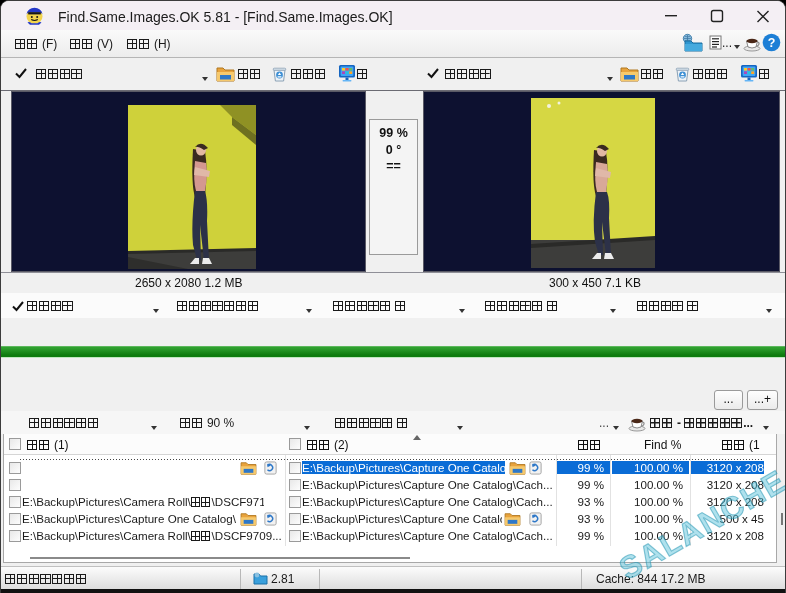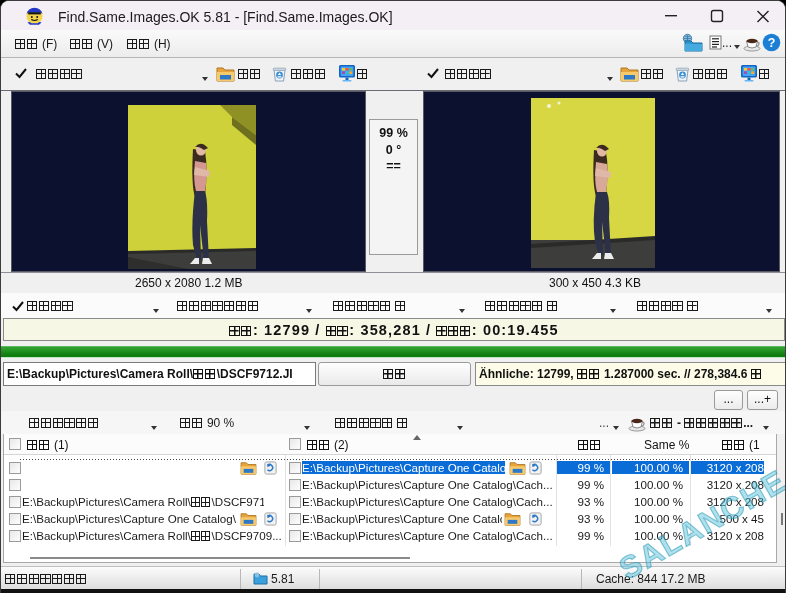--- a/index.html
+++ b/index.html
@@ -233,44 +233,38 @@
         <path d="M58 64 Q56 84 59 94 L68 94 Q71 78 69 66 Z" fill="#d8a898"></path>
         <path d="M58 70 L73 74 L72 80 L57 78 Z" fill="#e0b8a8"></path>
         <path d="M58 94 Q54 124 57 144 L61 157 L65 157 L64 124 L68 157 L73 157 L71 120 Q72 102 69 94 Z" fill="#2c3148"></path>
         <path d="M59 155 L54 161 L63 161 L63 155 Z" fill="#ececec"></path>
         <path d="M67 155 L66 161 L76 161 L73 155 Z" fill="#ececec"></path>
       </g>
     </svg>
   </div>
   <div id="caps" class="abs">
     <span class="abs" style="left:134px;top:3px">2650 x 2080 1.2 MB</span>
-    <span class="abs" style="left:548px;top:3px">300 x 450 4.3 KB</span>
+    <span class="abs" style="left:548px;top:3px">300 x 450 7.1 KB</span>
   </div>
   <div id="cmp" class="abs">
     <svg class="abs" style="left:11px;top:8px" width="12" height="11">
         <path d="M1 5.5 L4.5 9 L11 1" stroke="#111" stroke-width="2" fill="none"></path>
       </svg>
     <span class="it" style="left:26px"><span class="c"></span><span class="c"></span><span class="c"></span><span class="c"></span></span>
     <span class="abs" style="left:152px;top:9px"><span class="tri"></span></span>
     <span class="it" style="left:176px"><span class="c"></span><span class="c"></span><span class="c"></span><span class="c"></span><span class="c"></span><span class="c"></span><span class="c"></span></span>
     <span class="abs" style="left:305px;top:9px"><span class="tri"></span></span>
     <span class="it" style="left:332px"><span class="c"></span><span class="c"></span><span class="c"></span><span class="c"></span><span class="c"></span>&nbsp;<span class="c"></span></span>
     <span class="abs" style="left:458px;top:9px"><span class="tri"></span></span>
     <span class="it" style="left:484px"><span class="c"></span><span class="c"></span><span class="c"></span><span class="c"></span><span class="c"></span>&nbsp;<span class="c"></span></span>
     <span class="abs" style="left:609px;top:9px"><span class="tri"></span></span>
     <span class="it" style="left:636px"><span class="c"></span><span class="c"></span><span class="c"></span><span class="c"></span>&nbsp;<span class="c"></span></span>
     <span class="abs" style="left:765px;top:9px"><span class="tri"></span></span>
   </div>
-  <div id="ybar" class="abs"><span class="c cb"></span><span class="c cb"></span>: 12799 / <span class="c cb"></span><span class="c cb"></span>: 358,281 / <span class="c cb"></span><span class="c cb"></span><span class="c cb"></span>: 00:19.455</div>
   <div id="gbar" class="abs"></div>
-  <div id="prow" class="abs">
-    <div id="pfield">E:\Backup\Pictures\Camera Roll\<span class="c cb"></span><span class="c cb"></span>\DSCF9712.JI</div>
-    <div id="startbtn"><span class="c cb"></span><span class="c cb"></span></div>
-    <div id="aefield">Ähnliche: 12799, <span class="c cb"></span><span class="c cb"></span> 1.287000 sec. // 278,384.6 <span class="c cb"></span></div>
-  </div>
   <div id="crow" class="abs">
     <div class="dotbtn" style="left:713px;width:29px">...</div>
     <div class="dotbtn" style="left:746px;width:31px">...+</div>
   </div>
   <div id="orow" class="abs">
     <span class="it" style="left:28px"><span class="c"></span><span class="c"></span><span class="c"></span><span class="c"></span><span class="c"></span><span class="c"></span></span>
     <span class="abs" style="left:150px;top:8px"><span class="tri"></span></span>
     <span class="it" style="left:179px"><span class="c"></span><span class="c"></span> 90 %</span>
     <span class="abs" style="left:303px;top:8px"><span class="tri"></span></span>
     <span class="it" style="left:334px"><span class="c"></span><span class="c"></span><span class="c"></span><span class="c"></span><span class="c"></span>&nbsp;<span class="c"></span></span>
@@ -292,21 +286,21 @@
     <div class="vline" style="left:606px"></div>
     <div class="vline" style="left:686px"></div>
     <div class="abs" style="left:26px;top:123px;width:380px;height:2px;background:#8a8a8a"></div>
     <div id="thead">
       <div class="cbx" style="left:5px;top:4px"></div>
       <span class="abs" style="left:23px;top:4px"><span class="c"></span><span class="c"></span> (1)</span>
       <div class="cbx" style="left:285px;top:4px"></div>
       <span class="abs" style="left:303px;top:4px"><span class="c"></span><span class="c"></span> (2)</span>
       <span class="abs" style="left:409px;top:1px;width:0;height:0;border-left:4px solid transparent;border-right:4px solid transparent;border-bottom:5px solid #666"></span>
       <span class="abs" style="left:574px;top:4px"><span class="c"></span><span class="c"></span></span>
-      <span class="abs" style="left:640px;top:4px">Same %</span>
+      <span class="abs" style="left:640px;top:4px">Find %</span>
       <span class="abs" style="left:718px;top:4px"><span class="c"></span><span class="c"></span> (1</span>
     </div>
 
     <div class="trow" style="top:26px">
       <div class="abs" style="left:16px;top:-1px;width:744px;height:1px;background:repeating-linear-gradient(90deg,#444 0 1px,transparent 1px 3px)"></div>
       <div class="cbx" style="left:5px;top:2px"></div>
       <svg class="abs rfold" style="left:236px;top:1px" width="17" height="14" viewBox="0 0 19 16">
           <path d="M1 2 L7 2 L9 4 L18 4 L18 15 L1 15 Z" fill="#e8a33d" stroke="#b07820"></path>
           <path d="M1 6 L18 6 L18 15 L1 15 Z" fill="#f6c96d"></path>
           <rect x="4" y="9" width="11" height="4.5" fill="#2e78c8"></rect>
@@ -389,21 +383,21 @@
       <div class="cell num" style="left:687px;width:73px">3120 x 208</div>
     </div>
   </div>
   <div id="sbar" class="abs">
     <span class="abs" style="left:4px;top:5px"><span class="c"></span><span class="c"></span><span class="c"></span><span class="c"></span><span class="c"></span><span class="c"></span><span class="c"></span></span>
     <span class="sep" style="left:239px"></span>
     <svg class="abs" style="left:252px;top:5px" width="15" height="13" viewBox="0 0 15 13">
       <path d="M1 2 L6 2 L7.5 4 L14 4 L14 12 L1 12 Z" fill="#3aa0dc" stroke="#1a70a8"></path>
       <circle cx="4" cy="3" r="2.4" fill="#8ac0e0"></circle>
     </svg>
-    <span class="abs" style="left:270px;top:5px">5.81</span>
+    <span class="abs" style="left:270px;top:5px">2.81</span>
     <span class="sep" style="left:318px"></span>
     <span class="sep" style="left:580px"></span>
     <span class="abs" style="left:595px;top:5px">Cache: 844 17.2 MB</span>
   </div>
   <div id="sbot" class="abs"></div>
   <svg id="wm" class="abs" width="200" height="130" viewBox="0 0 200 130" style="left:600px;top:455px">
     <text x="10" y="108" font-size="27" font-weight="bold" font-family="Liberation Sans" fill="rgba(80,190,215,0.46)" stroke="rgba(30,145,175,0.5)" stroke-width="1" transform="rotate(-30 10 108)" letter-spacing="1.5">SALANCHE</text>
   </svg>
 </div>
 

